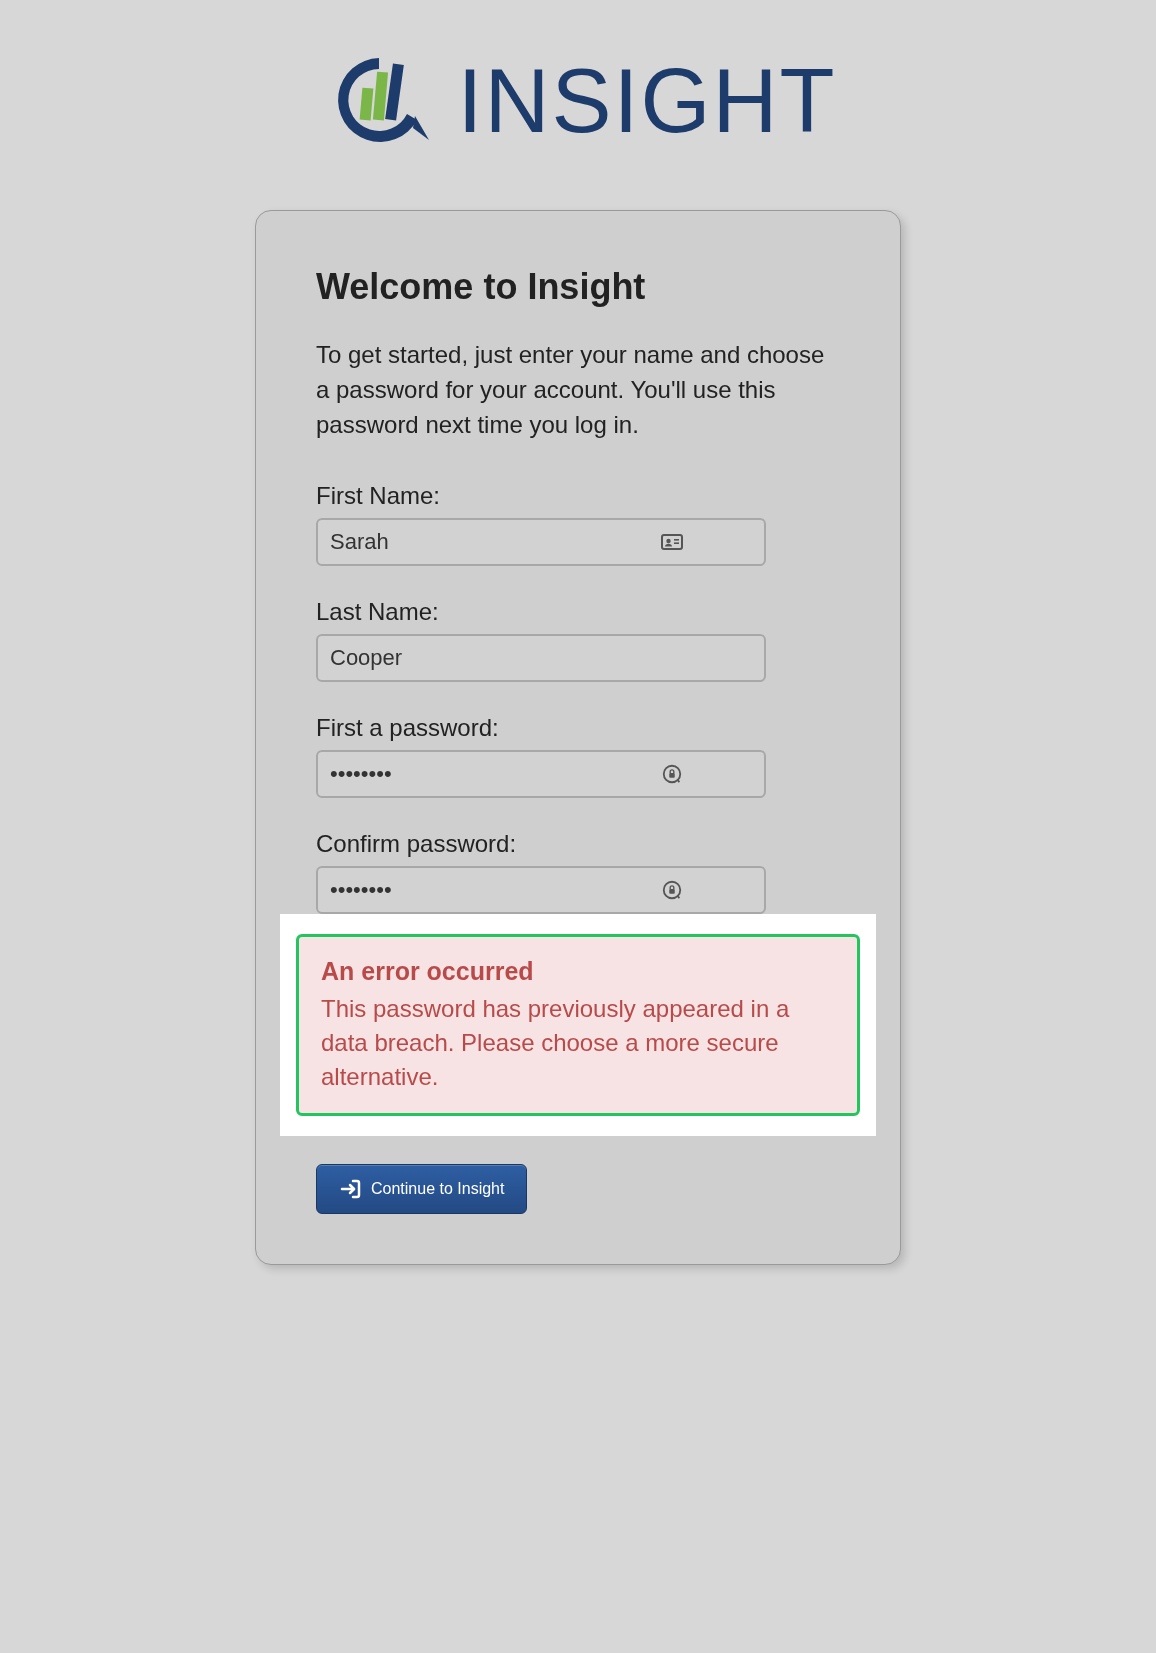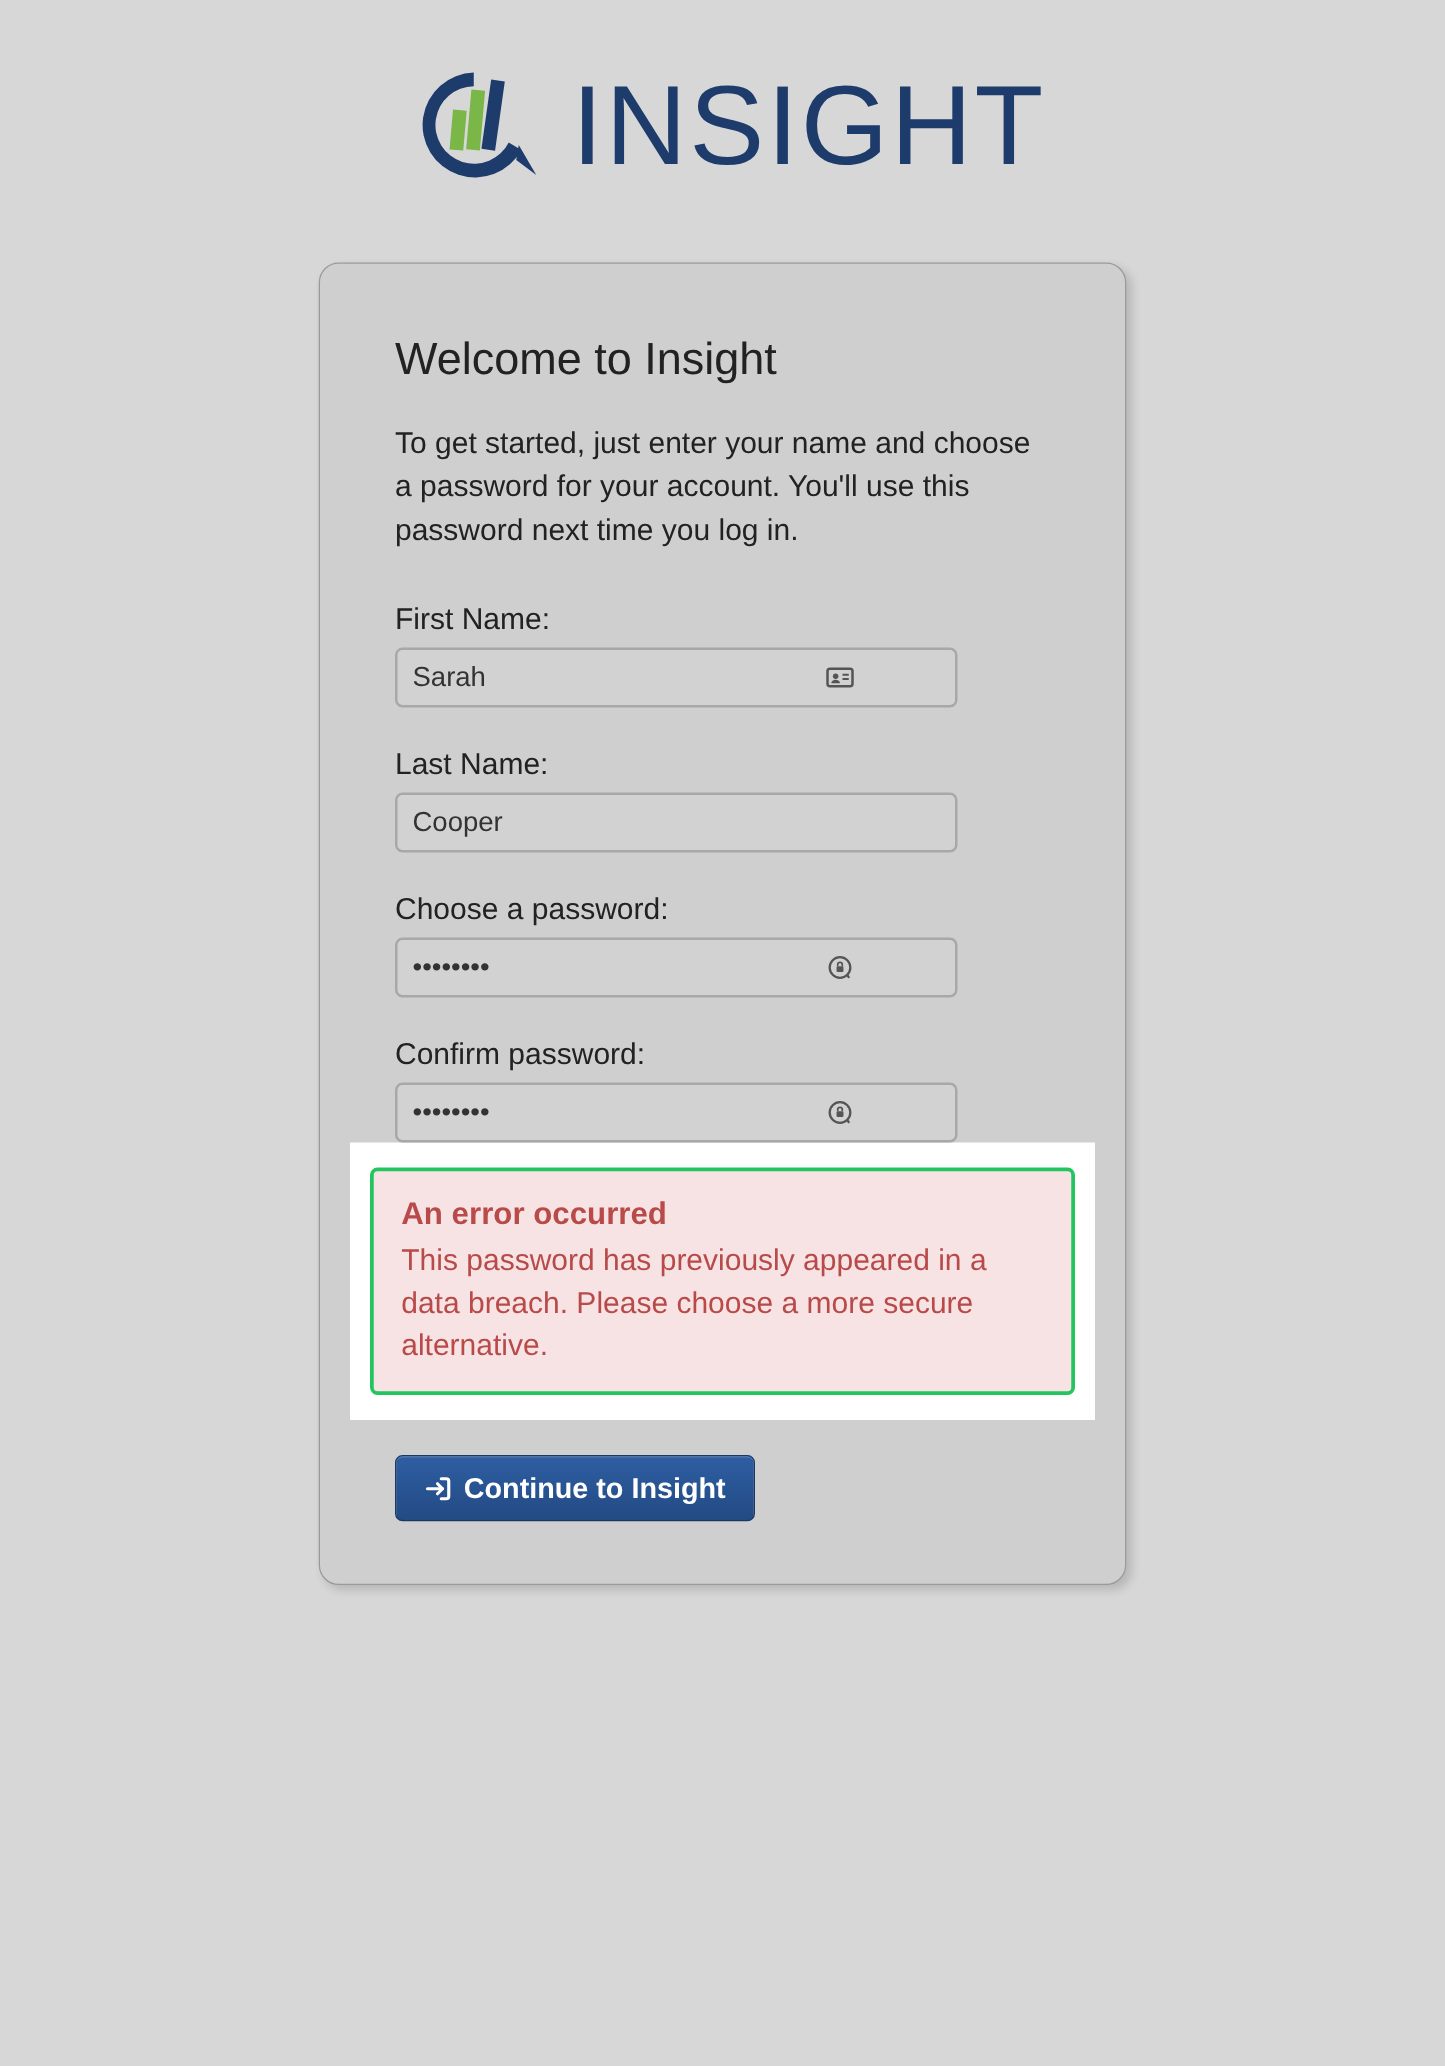--- a/index.html
+++ b/index.html
@@ -29,21 +29,21 @@
     .card {
       width: 646px;
       background: #cfcfcf;
       border: 1px solid #9a9a9a;
       border-radius: 16px;
       padding: 55px 60px 50px 60px;
       box-shadow: 4px 4px 8px rgba(0,0,0,0.15);
     }
     .heading {
       font-size: 36px;
-      font-weight: normal;
+      font-weight: bold;
       color: #222;
       margin-bottom: 30px;
     }
     .intro {
       font-size: 24px;
       color: #222;
       line-height: 1.45;
       margin-bottom: 40px;
     }
     .field-group { margin-bottom: 22px; }
@@ -103,22 +103,22 @@
       font-size: 24px;
       color: #b94a4a;
       line-height: 1.4;
     }
     .submit-btn {
       display: inline-flex;
       align-items: center;
       gap: 8px;
       background: linear-gradient(#2e5ea3, #234a83);
       color: #fff;
-      font-size: 23px;
-      font-weight: bold;
+      font-size: 16px;
+      font-weight: normal;
       border: 1px solid #1a3864;
       border-radius: 6px;
       padding: 12px 22px;
       cursor: pointer;
       box-shadow: inset 0 1px 0 rgba(255,255,255,0.2);
     }
     .arrow-icon { width: 24px; height: 24px; }
     
     .logo-text-wrap { display: flex; flex-direction: column; align-items: flex-start; }
   </style>
@@ -159,21 +159,21 @@
   </div>
 
   <div class="field-group">
     <label class="field-label">Last Name:</label>
     <div class="input-wrap">
       <input type="text" class="text-input" value="Cooper" style="">
     </div>
   </div>
 
   <div class="field-group">
-    <label class="field-label">Choose a password:</label>
+    <label class="field-label">First a password:</label>
     <div class="input-wrap">
       <input type="text" class="text-input" value="••••••••" style="">
       <span class="input-icon">
         <svg viewBox="0 0 24 24" width="22" height="22" fill="none" stroke="#555" stroke-width="2">
           <circle cx="12" cy="12" r="9"></circle>
           <rect x="9" y="11" width="6" height="5" rx="1" fill="#555" stroke="none"></rect>
           <path d="M10 11 V9.5 a2 2 0 0 1 4 0 V11" stroke="#555" fill="none" stroke-width="1.5"></path>
           <path d="M18 18 l2 3" stroke="#555" stroke-width="2"></path>
         </svg>
       </span>

